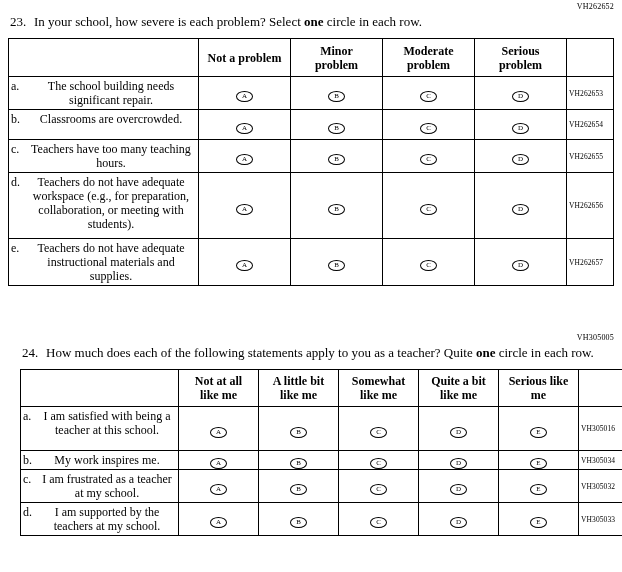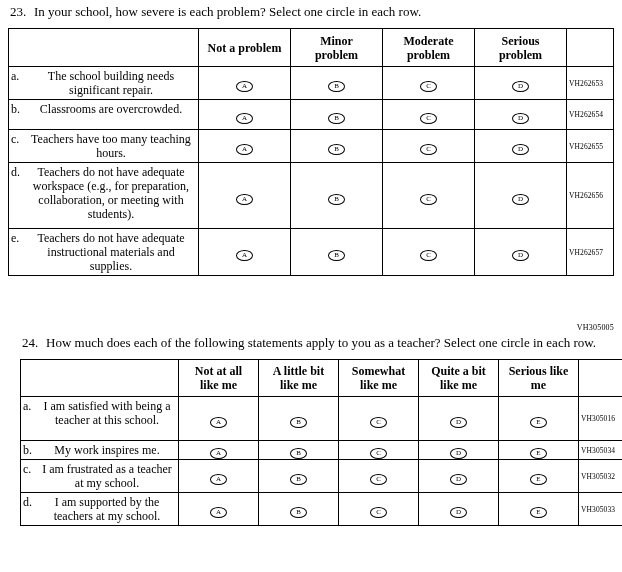--- a/index.html
+++ b/index.html
@@ -12,21 +12,21 @@
   .page { padding:2px 8px 0 8px; }
 
   .top-code {
     text-align:right; font-size:8px; letter-spacing:0.2px;
     height:10px; line-height:10px;
   }
 
   .qhead { display:flex; font-size:13px; margin:2px 0 9px 2px; line-height:15px; }
   .qnum  { font-weight:normal; flex:0 0 24px; }
   .qtext { flex:1 1 auto; }
-  .qtext b { font-weight:normal; }
+  .qtext b { font-weight:bold; }
 
   table { border-collapse:collapse; table-layout:fixed; width:606px; border:1.5px solid #000; }
   td, th { border:1px solid #000; }
 
   th { font-weight:bold; font-size:12px; text-align:center; vertical-align:middle; padding:4px 1px; line-height:14px; }
   th .hline { display:block; }
 
   td.stmt { vertical-align:top; padding:2px 3px 2px 2px; font-size:12px; line-height:14px; }
   .stmt-flex { display:flex; }
   .row-label { flex:0 0 16px; }
@@ -54,20 +54,21 @@
   .t2 tr.r-c td, .t2 tr.r-d td { height:30px; }
 
   .q24-section { margin-top:47px;padding-left:12px; }
 </style>
 </head>
 <body>
 
 <div class="page">
 
   <div class="q23-section">
+    <div class="top-code">VH262652</div>
 
     <div class="qhead">
       <span class="qnum">23.</span>
       <span class="qtext"><span>In your school, how severe is each problem? Select </span><b>one</b><span> circle in each row.</span></span>
     </div>
 
     <table class="t1">
       <colgroup>
         <col style="width:190px">
           <col style="width:92px">
@@ -169,21 +170,21 @@
       </tr>
     </tbody>
       </table>
   </div>
 
   <div class="q24-section">
     <div class="top-code">VH305005</div>
 
     <div class="qhead">
       <span class="qnum">24.</span>
-      <span class="qtext"><span>How much does each of the following statements apply to you as a teacher? Select </span><b>one</b><span> circle in each row.</span></span>
+      <span class="qtext"><span>How much does each of the following statements apply to you as a teacher? Quite </span><b>one</b><span> circle in each row.</span></span>
     </div>
 
     <table class="t2">
       <colgroup>
         <col style="width:158px">
           <col style="width:80px">
           <col style="width:80px">
           <col style="width:80px">
           <col style="width:80px">
           <col style="width:80px">

